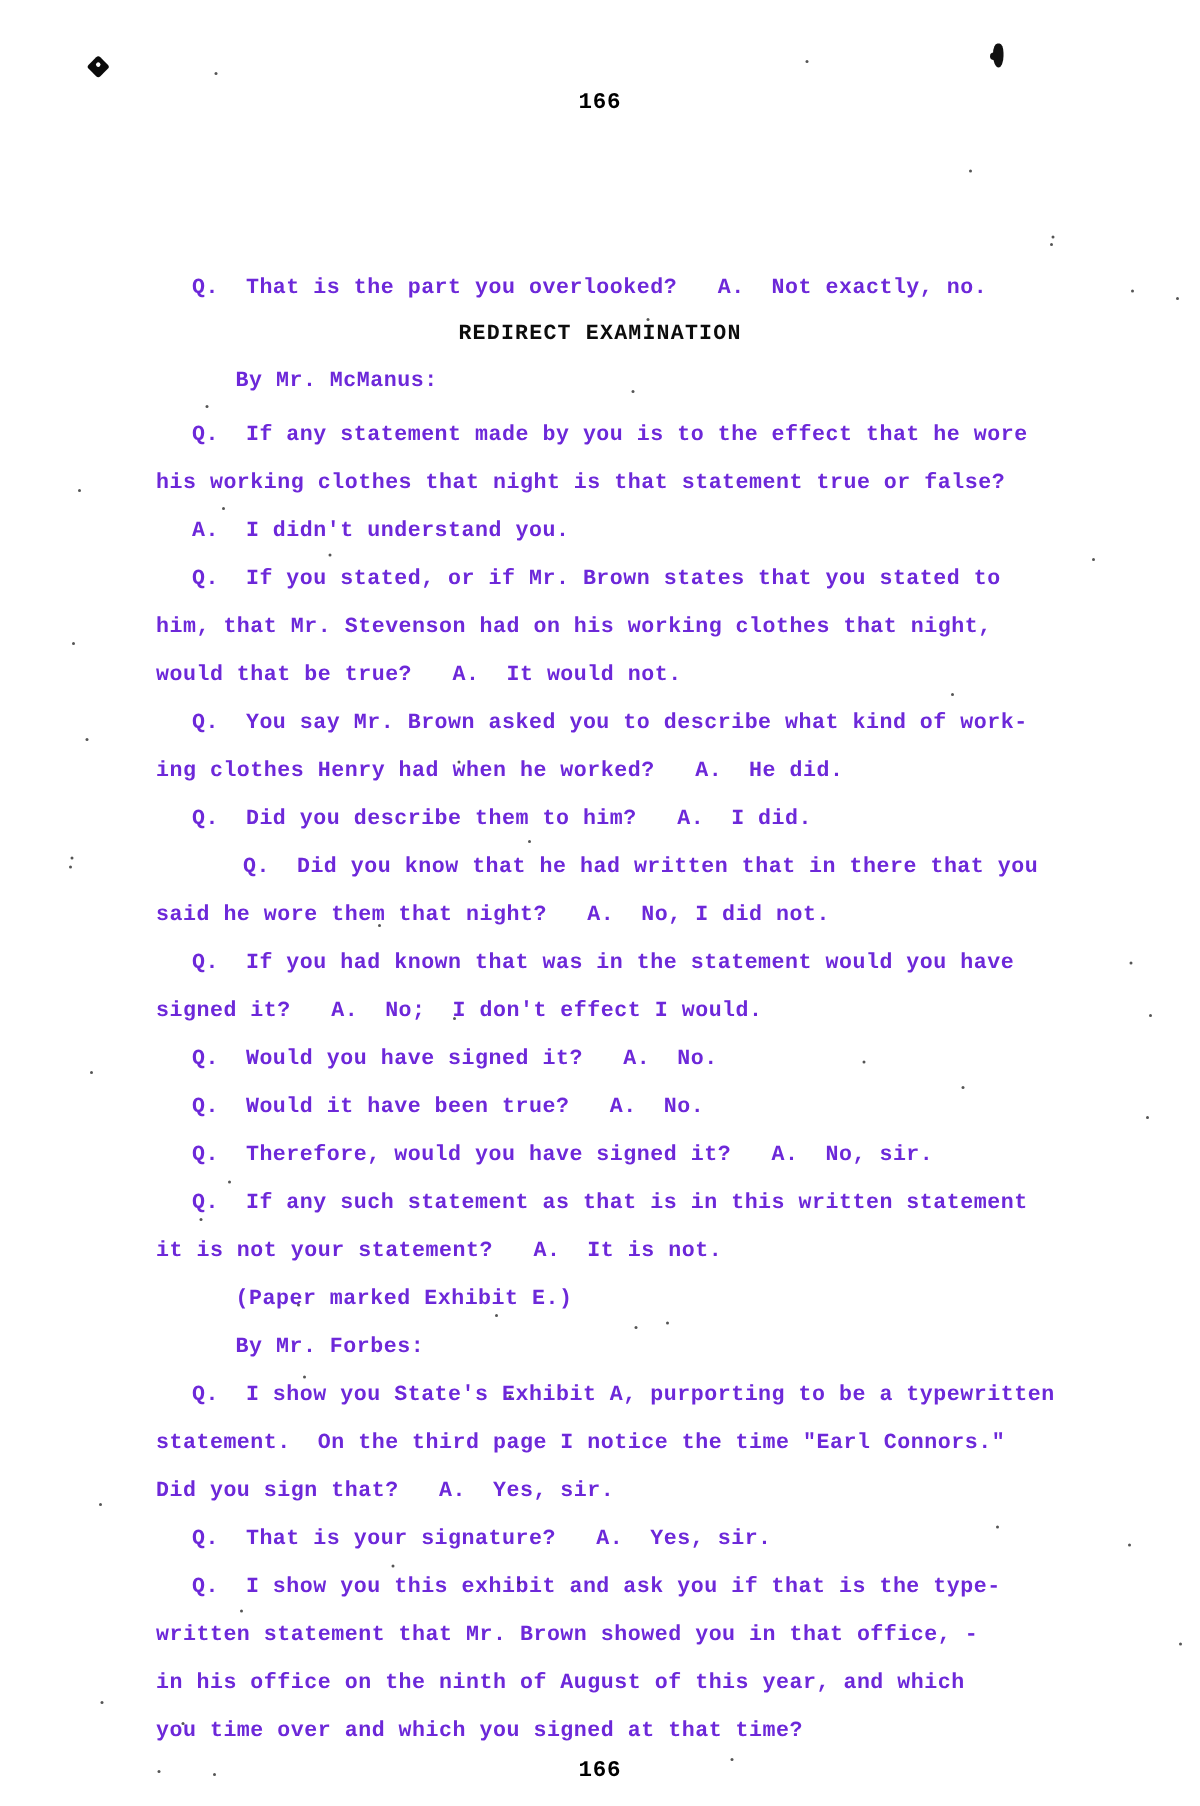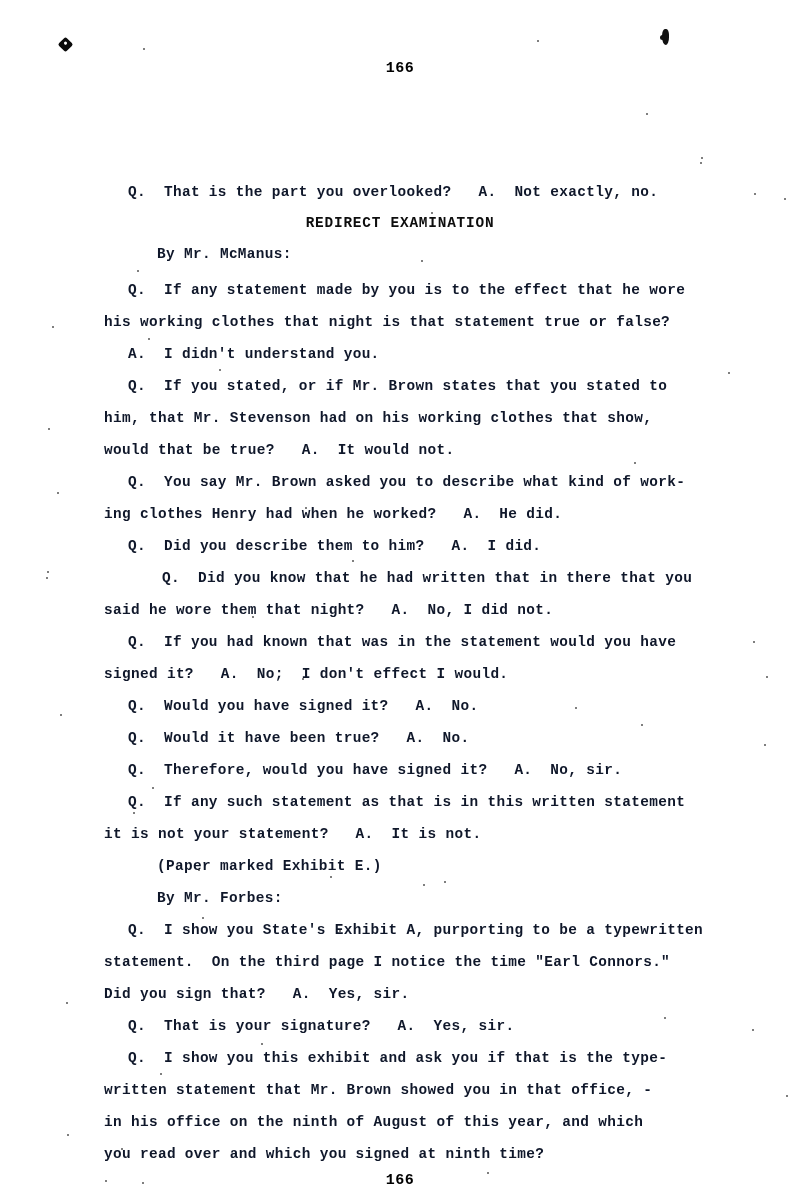--- a/index.html
+++ b/index.html
@@ -97,21 +97,21 @@
     width: 800px;
   }
   .tline {
     position: absolute;
     white-space: pre;
     font-size: 14.4px;
     font-weight: bold;
     letter-spacing: 0.35px;
     line-height: 18px;
     font-family: "Liberation Mono", "DejaVu Sans Mono", monospace;
-    color: #0f172a;
+    color: #6d28d9;
   }
   
   .ind-hang  { left: 104px; }  
   .ind-qa    { left: 128px; }  
   .ind-deep  { left: 157px; }  
 
   .heading {
     position: absolute;
     left: 0;
     width: 800px;
@@ -134,21 +134,21 @@
 
   <div class="page-num page-num-top">166</div>
 
   <div class="body-text">
       <div class="tline ind-qa" style="top: 183px;">Q.  That is the part you overlooked?   A.  Not exactly, no.</div>
       <div class="tline ind-deep" style="top: 245px;">By Mr. McManus:</div>
       <div class="tline ind-qa" style="top: 281px;">Q.  If any statement made by you is to the effect that he wore</div>
       <div class="tline ind-hang" style="top: 313px;">his working clothes that night is that statement true or false?</div>
       <div class="tline ind-qa" style="top: 345px;">A.  I didn't understand you.</div>
       <div class="tline ind-qa" style="top: 377px;">Q.  If you stated, or if Mr. Brown states that you stated to</div>
-      <div class="tline ind-hang" style="top: 409px;">him, that Mr. Stevenson had on his working clothes that show,</div>
+      <div class="tline ind-hang" style="top: 409px;">him, that Mr. Stevenson had on his working clothes that night,</div>
       <div class="tline ind-hang" style="top: 441px;">would that be true?   A.  It would not.</div>
       <div class="tline ind-qa" style="top: 473px;">Q.  You say Mr. Brown asked you to describe what kind of work-</div>
       <div class="tline ind-hang" style="top: 505px;">ing clothes Henry had when he worked?   A.  He did.</div>
       <div class="tline ind-qa" style="top: 537px;">Q.  Did you describe them to him?   A.  I did.</div>
       <div class="tline ind-qa" style="top: 569px; margin-left: 34px;">Q.  Did you know that he had written that in there that you</div>
       <div class="tline ind-hang" style="top: 601px;">said he wore them that night?   A.  No, I did not.</div>
       <div class="tline ind-qa" style="top: 633px;">Q.  If you had known that was in the statement would you have</div>
       <div class="tline ind-hang" style="top: 665px;">signed it?   A.  No;  I don't effect I would.</div>
       <div class="tline ind-qa" style="top: 697px;">Q.  Would you have signed it?   A.  No.</div>
       <div class="tline ind-qa" style="top: 729px;">Q.  Would it have been true?   A.  No.</div>
@@ -157,21 +157,21 @@
       <div class="tline ind-hang" style="top: 825px;">it is not your statement?   A.  It is not.</div>
       <div class="tline ind-deep" style="top: 857px;">(Paper marked Exhibit E.)</div>
       <div class="tline ind-deep" style="top: 889px;">By Mr. Forbes:</div>
       <div class="tline ind-qa" style="top: 921px;">Q.  I show you State's Exhibit A, purporting to be a typewritten</div>
       <div class="tline ind-hang" style="top: 953px;">statement.  On the third page I notice the time "Earl Connors."</div>
       <div class="tline ind-hang" style="top: 985px;">Did you sign that?   A.  Yes, sir.</div>
       <div class="tline ind-qa" style="top: 1017px;">Q.  That is your signature?   A.  Yes, sir.</div>
       <div class="tline ind-qa" style="top: 1049px;">Q.  I show you this exhibit and ask you if that is the type-</div>
       <div class="tline ind-hang" style="top: 1081px;">written statement that Mr. Brown showed you in that office, -</div>
       <div class="tline ind-hang" style="top: 1113px;">in his office on the ninth of August of this year, and which</div>
-      <div class="tline ind-hang" style="top: 1145px;">you read over and which you signed at ninth time?</div>
+      <div class="tline ind-hang" style="top: 1145px;">you time over and which you signed at that time?</div>
       <div class="heading" style="top: 215px;">REDIRECT EXAMINATION</div>
     </div>
 
   <div class="page-num page-num-bottom">166</div>
 
 <div class="speck" style="left: 143px; top: 48px;"></div>
     <div class="speck" style="left: 537px; top: 40px;"></div>
     <div class="speck" style="left: 646px; top: 113px;"></div>
     <div class="speck" style="left: 701px; top: 157px;"></div>
     <div class="speck" style="left: 700px; top: 162px;"></div>

